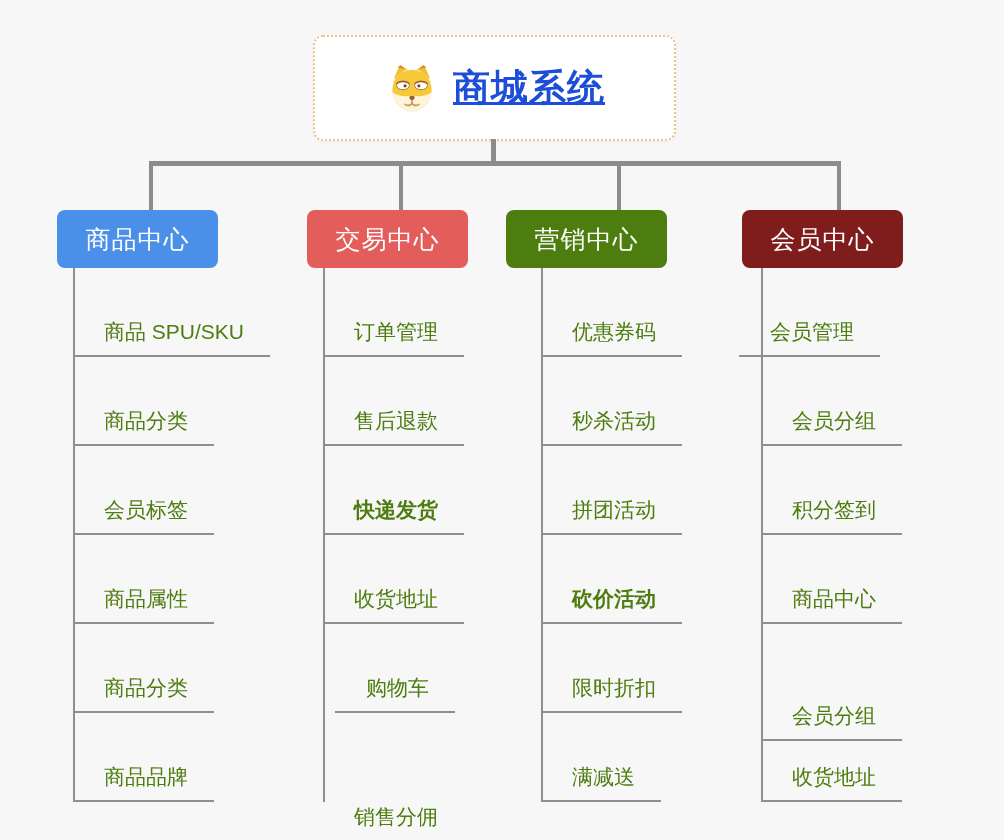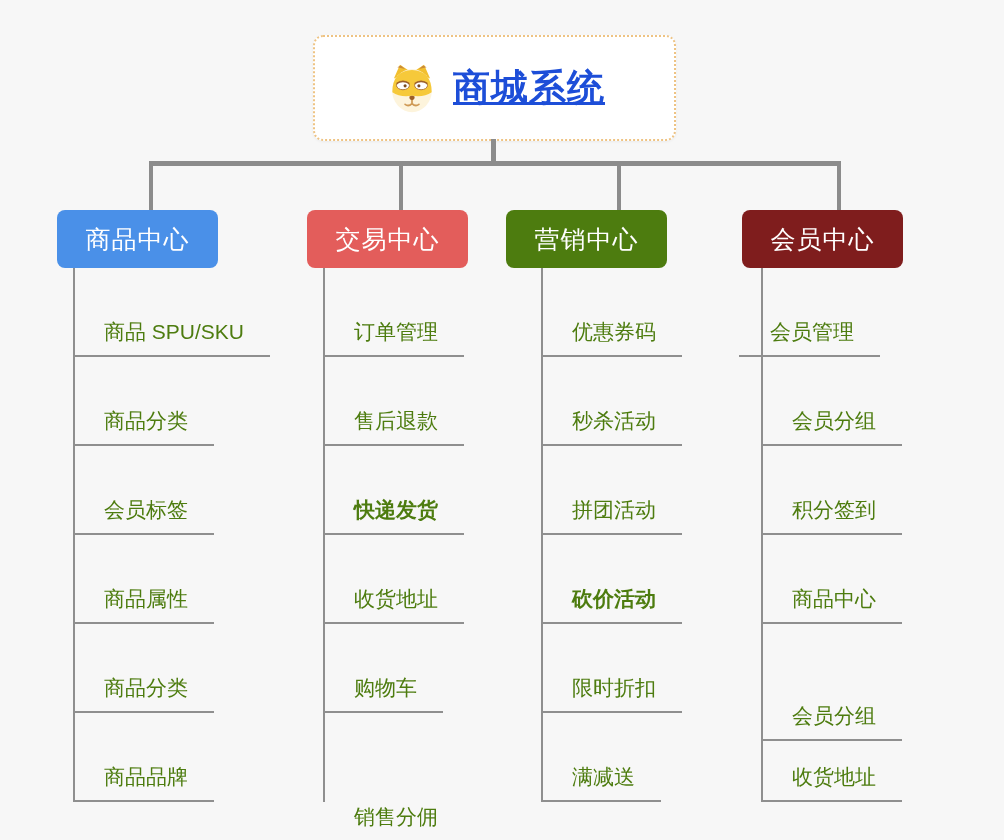--- a/index.html
+++ b/index.html
@@ -83,21 +83,21 @@
       <div class="child-item" style="left: 73px; top: 582px;">商品属性</div>
       <div class="child-item" style="left: 73px; top: 671px;">商品分类</div>
       <div class="child-item" style="left: 73px; top: 760px;">商品品牌</div>
       <div class="conn" style="left: 399px; top: 161px; width: 4px; height: 49px;"></div>
       <div class="branch-box" style="left: 307px; background: rgb(227, 93, 91);">交易中心</div>
       <div class="rail" style="left: 323px; height: 534px;"></div>
       <div class="child-item" style="left: 323px; top: 315px;">订单管理</div>
       <div class="child-item" style="left: 323px; top: 404px;">售后退款</div>
       <div class="child-item" style="left: 323px; top: 493px; font-weight: bold;">快递发货</div>
       <div class="child-item" style="left: 323px; top: 582px;">收货地址</div>
-      <div class="child-item" style="left: 323px; top: 671px;">购物车</div>
+      <div class="child-item" style="left: 335px; top: 671px;">购物车</div>
       <div class="child-item" style="left: 323px; top: 760px; margin-top: 40px;">销售分佣</div>
       <div class="conn" style="left: 617px; top: 161px; width: 4px; height: 49px;"></div>
       <div class="branch-box" style="left: 506px; background: #4d7c0f;">营销中心</div>
       <div class="rail" style="left: 541px; height: 534px;"></div>
       <div class="child-item" style="left: 541px; top: 315px;">优惠券码</div>
       <div class="child-item" style="left: 541px; top: 404px;">秒杀活动</div>
       <div class="child-item" style="left: 541px; top: 493px;">拼团活动</div>
       <div class="child-item" style="left: 541px; top: 582px; font-weight: bold;">砍价活动</div>
       <div class="child-item" style="left: 541px; top: 671px;">限时折扣</div>
       <div class="child-item" style="left: 541px; top: 760px;">满减送</div>

